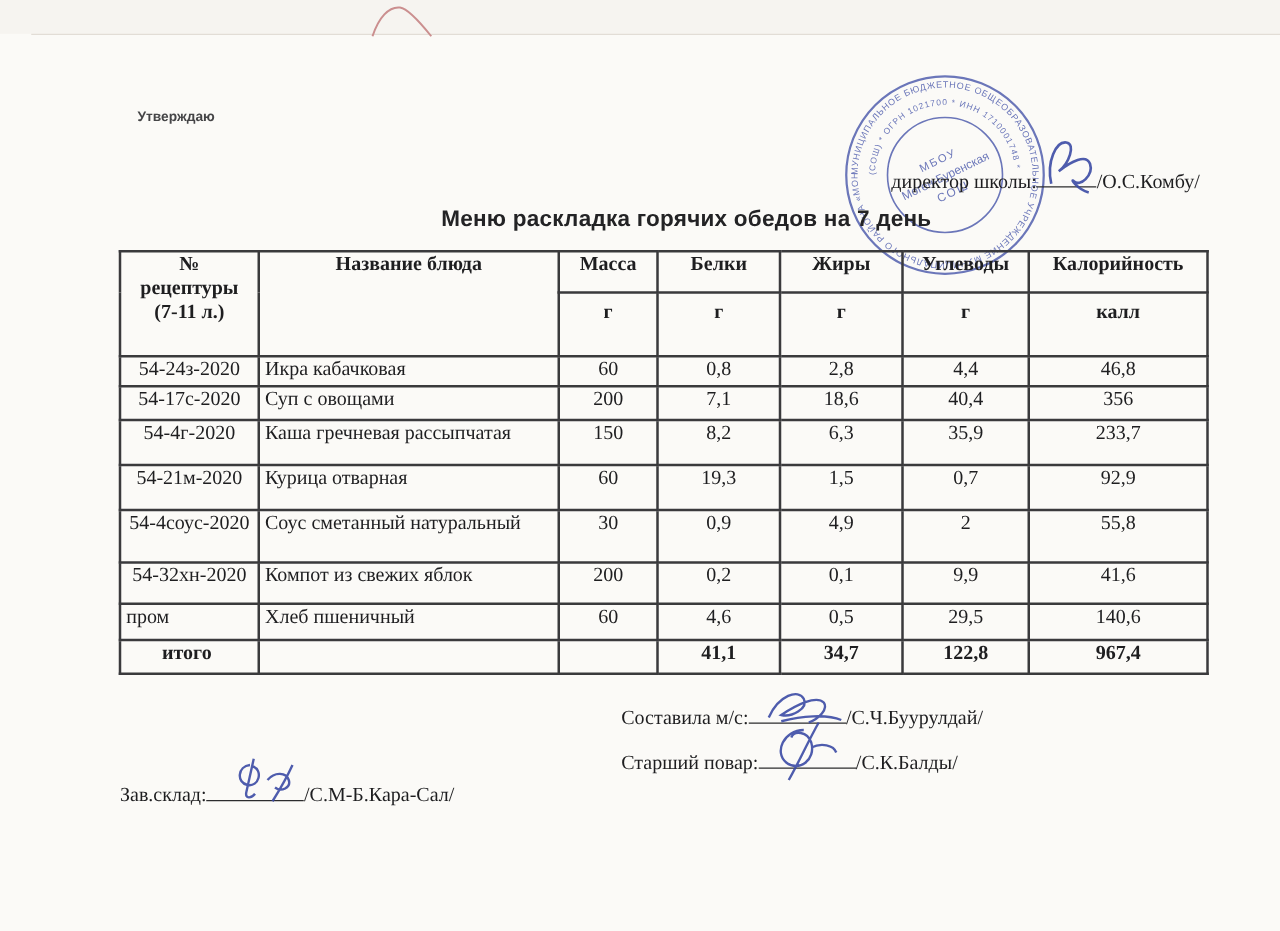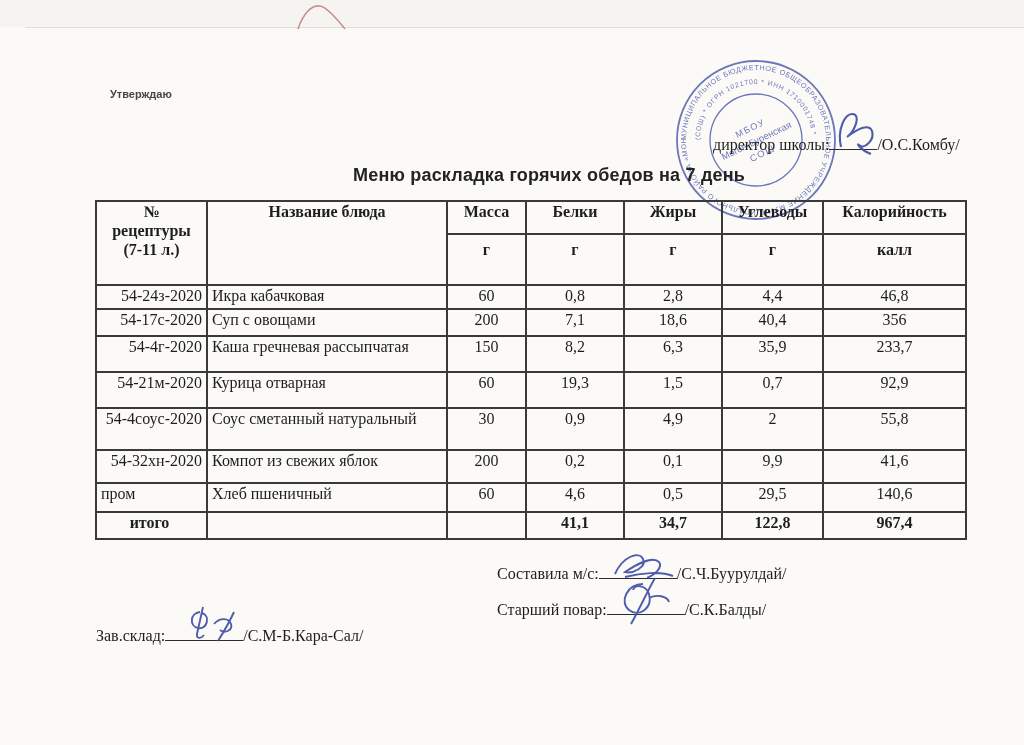--- a/index.html
+++ b/index.html
@@ -32,21 +32,21 @@
     border-collapse:collapse;table-layout:fixed;
     font-size:16px;}
   table.menu th,table.menu td{
     border:2px solid #3a3a3c;
     vertical-align:top;padding:1px 4px 0 4px;line-height:1.18;
     overflow:hidden;}
   table.menu th{font-weight:bold;text-align:center;}
   th.hdr-top{height:30px;padding-top:5px;}
   th.hdr-recipe{white-space:pre-line;padding-top:4px;}
   tr.units th{height:43px;padding-top:6px;font-weight:bold;}
-  td.code{text-align:right;padding-left:7px;}
+  td.code{text-align:center;padding-left:7px;}
   td.code.center{text-align:left;}
   td.dish{text-align:left;padding-left:8px;}
   td.num{text-align:center;}
   tbody tr:nth-child(1) td{height:21px;}
   tbody tr:nth-child(2) td{height:24px;}
   tbody tr:nth-child(3) td{height:33px;}
   tbody tr:nth-child(4) td{height:33px;}
   tbody tr:nth-child(5) td{height:39px;}
   tbody tr:nth-child(6) td{height:30px;}
   tbody tr:nth-child(7) td{height:26px;}

